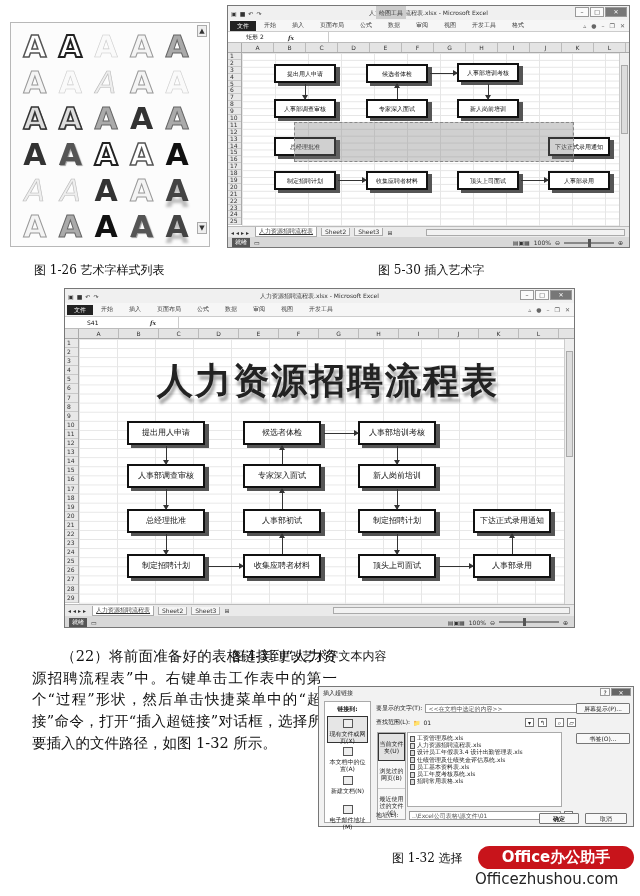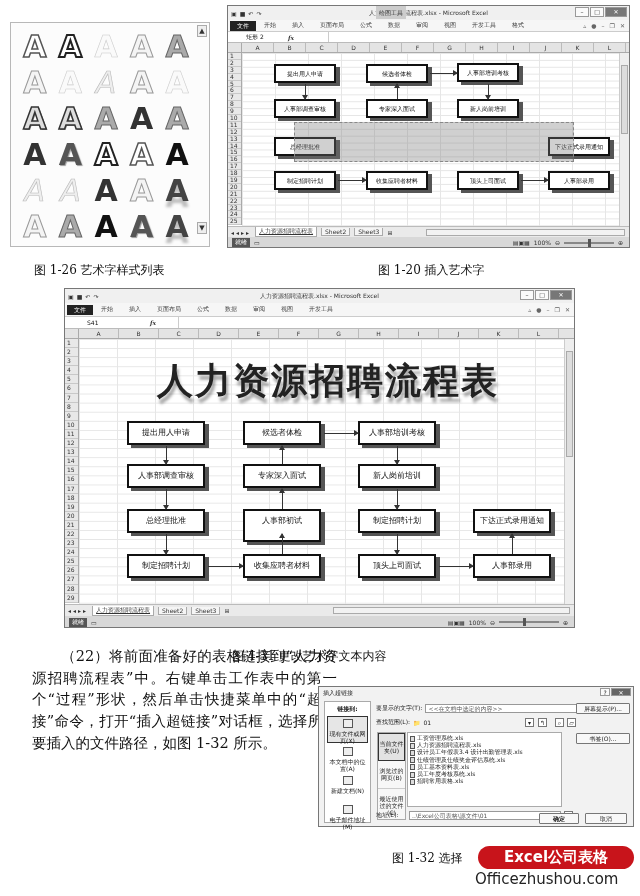--- a/index.html
+++ b/index.html
@@ -275,21 +275,21 @@
     <span style="margin-left:4px">▭</span>
     <div class="right">
       <span>▤▣▦</span>
       <span>100%</span>
       <span>⊖</span>
       <span class="slider"></span>
       <span>⊕</span>
     </div>
   </div>
 </div>
-<div class="abs caption" style="left:378px; top:262px;">图 1-20    插入艺术字</div>
+<div class="abs caption" style="left:378px; top:262px;">图 5-30    插入艺术字</div>
 
 <div class="abs xl" style="left:64px; top:288px; width:511px; height:340px;">
   <div class="xl-title">
     <div class="qat">
       <span>▣</span>
       <span>■</span>
       <span>↶</span>
       <span>↷</span>
     </div>
     <div class="ttl">人力资源招聘流程表.xlsx - Microsoft Excel</div>
@@ -375,21 +375,21 @@
       </div>
 
     <div class="wordart-title" style="left:92px; top:18px; font-size:36px;">人力资源招聘流程表</div>
 
     <div class="fbox" style="left:62px; top:82px; width:78px; height:24px; font-size:8px; line-height:20px;">提出用人申请</div>
     <div class="fbox" style="left:62px; top:125px; width:78px; height:24px; font-size:8px; line-height:20px;">人事部调查审核</div>
     <div class="fbox" style="left:62px; top:170px; width:78px; height:24px; font-size:8px; line-height:20px;">总经理批准</div>
     <div class="fbox" style="left:62px; top:215px; width:78px; height:24px; font-size:8px; line-height:20px;">制定招聘计划</div>
 
     <div class="fbox" style="left:178px; top:215px; width:78px; height:24px; font-size:8px; line-height:20px;">收集应聘者材料</div>
-    <div class="fbox" style="left:178px; top:170px; width:78px; height:33px; font-size:8px; line-height:20px;">人事部初试</div>
+    <div class="fbox" style="left:178px; top:170px; width:78px; height:24px; font-size:8px; line-height:20px;">人事部初试</div>
     <div class="fbox" style="left:178px; top:125px; width:78px; height:24px; font-size:8px; line-height:20px;">专家深入面试</div>
     <div class="fbox" style="left:178px; top:82px; width:78px; height:24px; font-size:8px; line-height:20px;">候选者体检</div>
 
     <div class="fbox" style="left:293px; top:82px; width:78px; height:24px; font-size:8px; line-height:20px;">人事部培训考核</div>
     <div class="fbox" style="left:293px; top:125px; width:78px; height:24px; font-size:8px; line-height:20px;">新人岗前培训</div>
     <div class="fbox" style="left:293px; top:170px; width:78px; height:24px; font-size:8px; line-height:20px;">制定招聘计划</div>
     <div class="fbox" style="left:293px; top:215px; width:78px; height:24px; font-size:8px; line-height:20px;">顶头上司面试</div>
 
     <div class="fbox" style="left:408px; top:215px; width:78px; height:24px; font-size:8px; line-height:20px;">人事部录用</div>
     <div class="fbox" style="left:408px; top:170px; width:78px; height:24px; font-size:8px; line-height:20px;">下达正式录用通知</div>
@@ -506,14 +506,14 @@
   <div class="dlg-row" style="top:124px;">
     <span style="width:30px;">地址(E):</span>
     <span class="dlg-input" style="width:152px;">..\Excel公司表格\源文件\01</span>
     <span class="ico-btn" style="position:static;">▾</span>
   </div>
   <div class="dlg-btn" style="left:220px; top:126px; width:40px; font-weight:bold;">确定</div>
   <div class="dlg-btn" style="left:266px; top:126px; width:42px;">取消</div>
 </div>
 <div class="abs caption" style="left:392px; top:850px;">图 1-32    选择</div>
 
-<div class="abs wm-pill">Excel公司表格</div>
+<div class="abs wm-pill">Office办公助手</div>
 <div class="abs wm-url">Officezhushou.com</div>
 
 </body></html>

